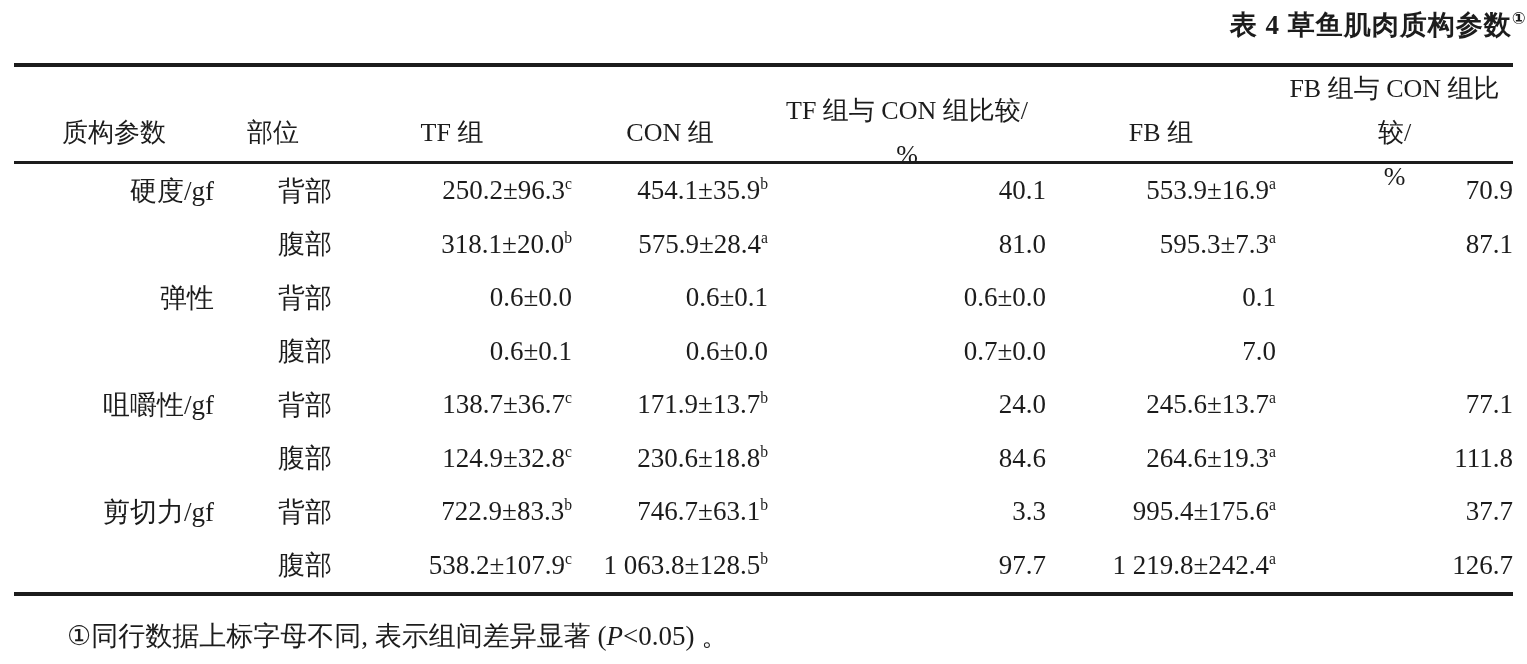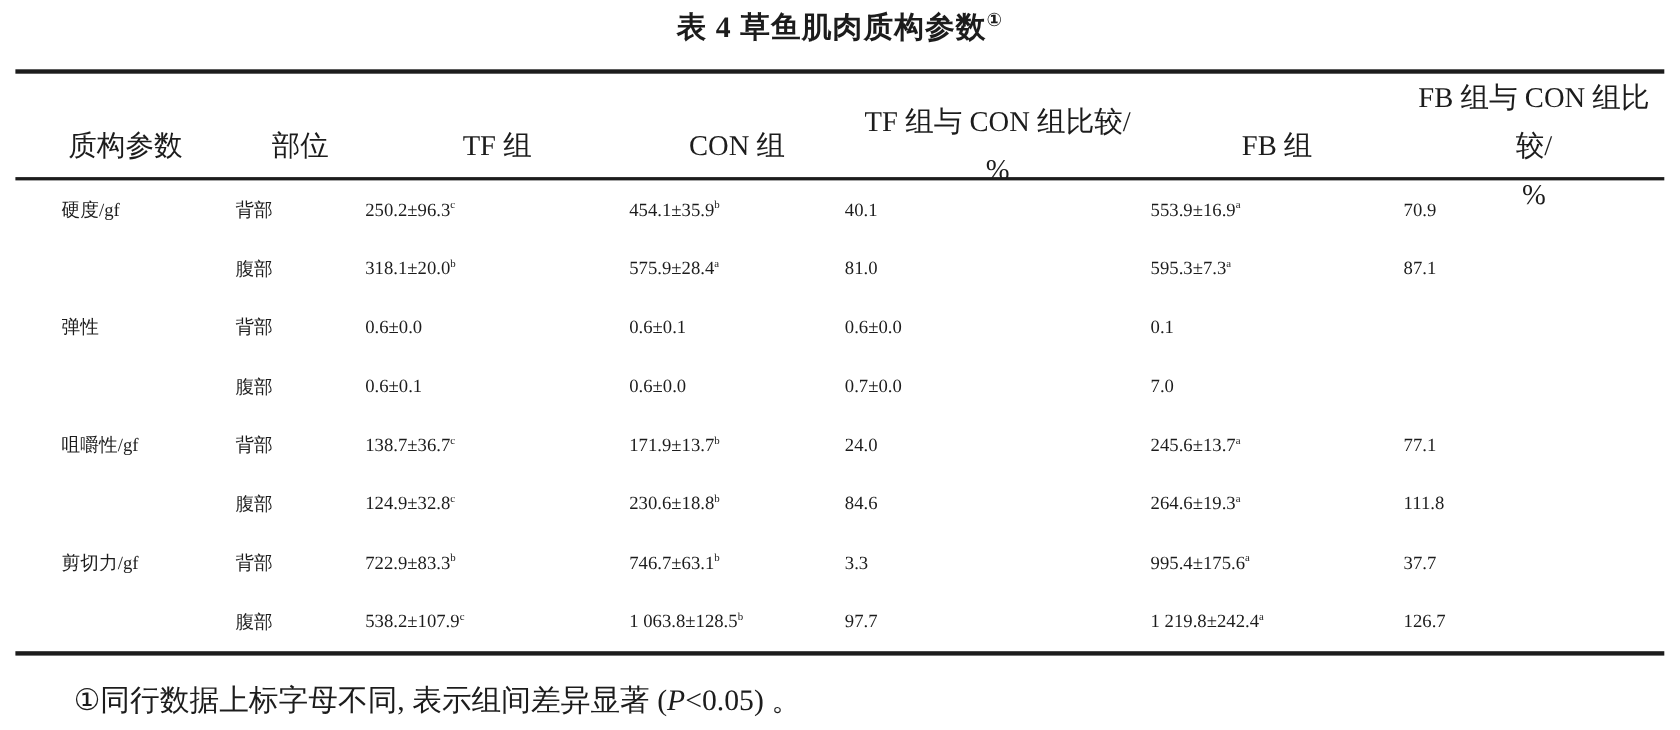--- a/index.html
+++ b/index.html
@@ -13,21 +13,21 @@
     position: relative;
     color: #1c1c1c;
     font-family: "Liberation Serif", "DejaVu Sans", sans-serif;
     overflow: hidden;
   }
   .title {
     position: absolute;
     top: 7px;
     left: 0;
     width: 100%;
-    text-align: center;
+    text-align: right;
     font-size: 27px;
     font-weight: bold;
     letter-spacing: 1px;
   }
   .title sup {
     font-size: 0.62em;
     font-weight: bold;
   }
   .ttable {
     position: absolute;
@@ -51,22 +51,22 @@
   .th .hl {
     line-height: 44px;
   }
   .tr {
     display: grid;
     grid-template-columns: 200px 118px 240px 196px 278px 230px 237px;
     align-items: center;
     height: 53.5px;
   }
   .td {
-    text-align: left;
-    font-size: 17px;
+    text-align: right;
+    font-size: 27px;
     white-space: nowrap;
   }
   .td.c1 {
     padding-left: 42px;
   }
   .td sup {
     font-size: 0.58em;
     line-height: 0;
   }
   .footnote {

